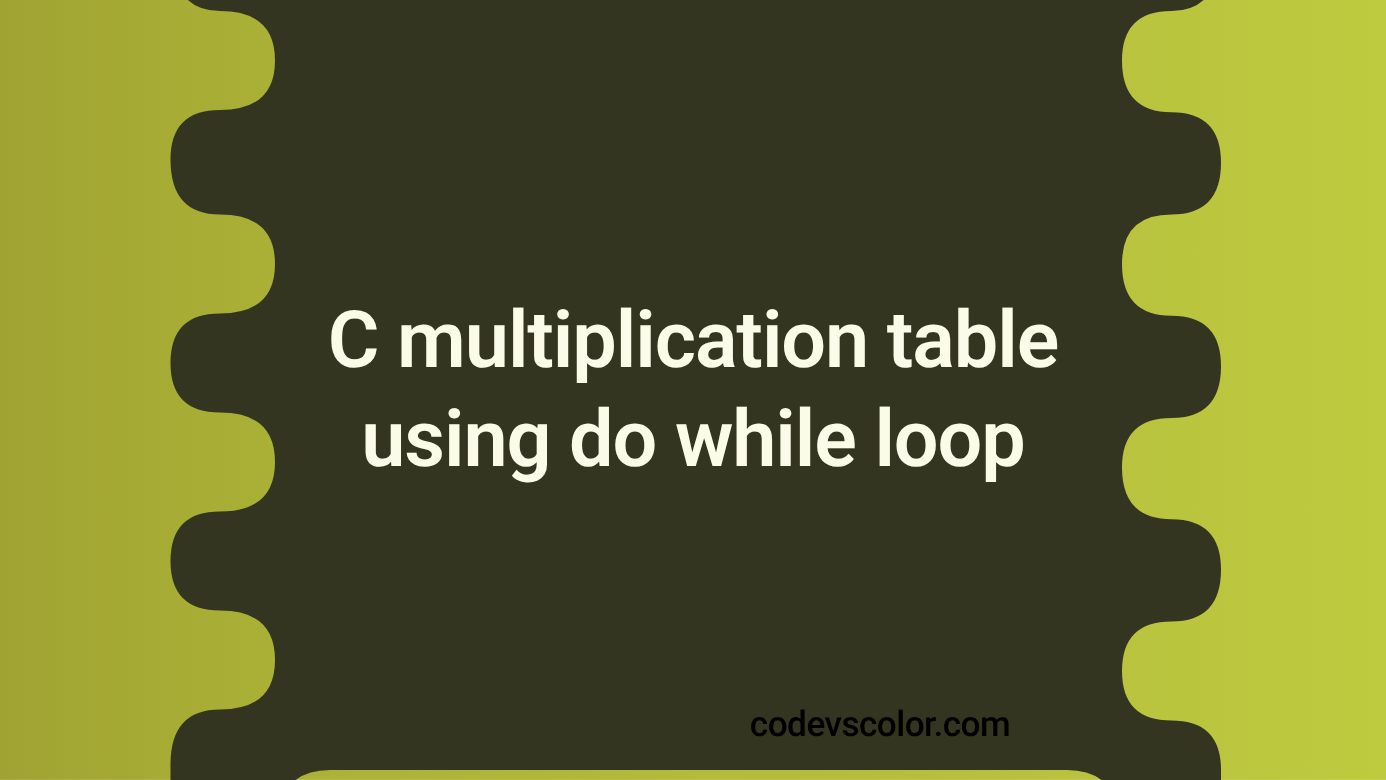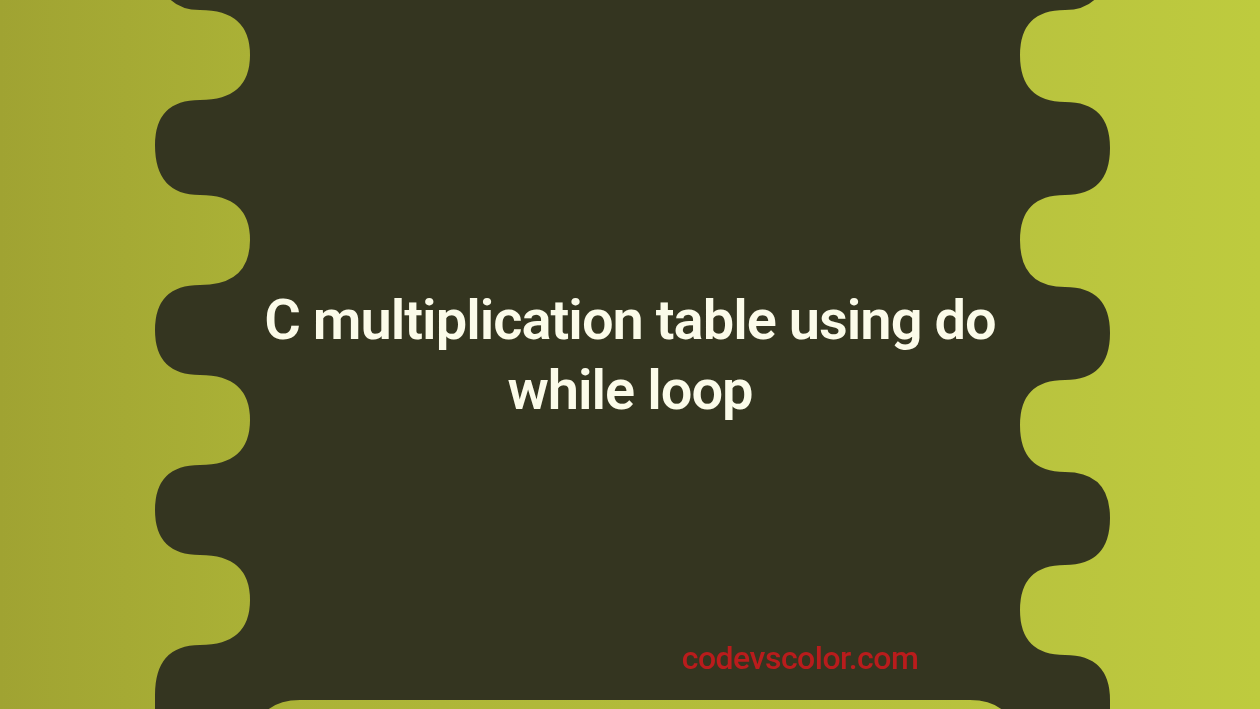--- a/index.html
+++ b/index.html
@@ -34,38 +34,38 @@
       position: absolute;
       inset: 0;
       display: flex;
       flex-direction: column;
       align-items: center;
       justify-content: center;
       z-index: 10;
     }
     .title {
       color: #fbfbe9;
-      font-size: 56px;
+      font-size: 72px;
       font-weight: 600;
       line-height: 1.25;
       text-align: center;
       max-width: 820px;
       letter-spacing: -1px;
     }
     .footer {
       position: absolute;
       bottom: 32px;
       left: 50%;
       transform: translateX(-50%);
       width: 100%;
       text-align: center;
       padding-left: 340px;
     }
     .site-link {
-      color: #b91c1c;
+      color: #000000;
       font-size: 32px;
       font-weight: 500;
       letter-spacing: -0.5px;
       text-align: center;
     }
   </style>
 </head>
 <body>
 
 <div class="backdrop"></div>

